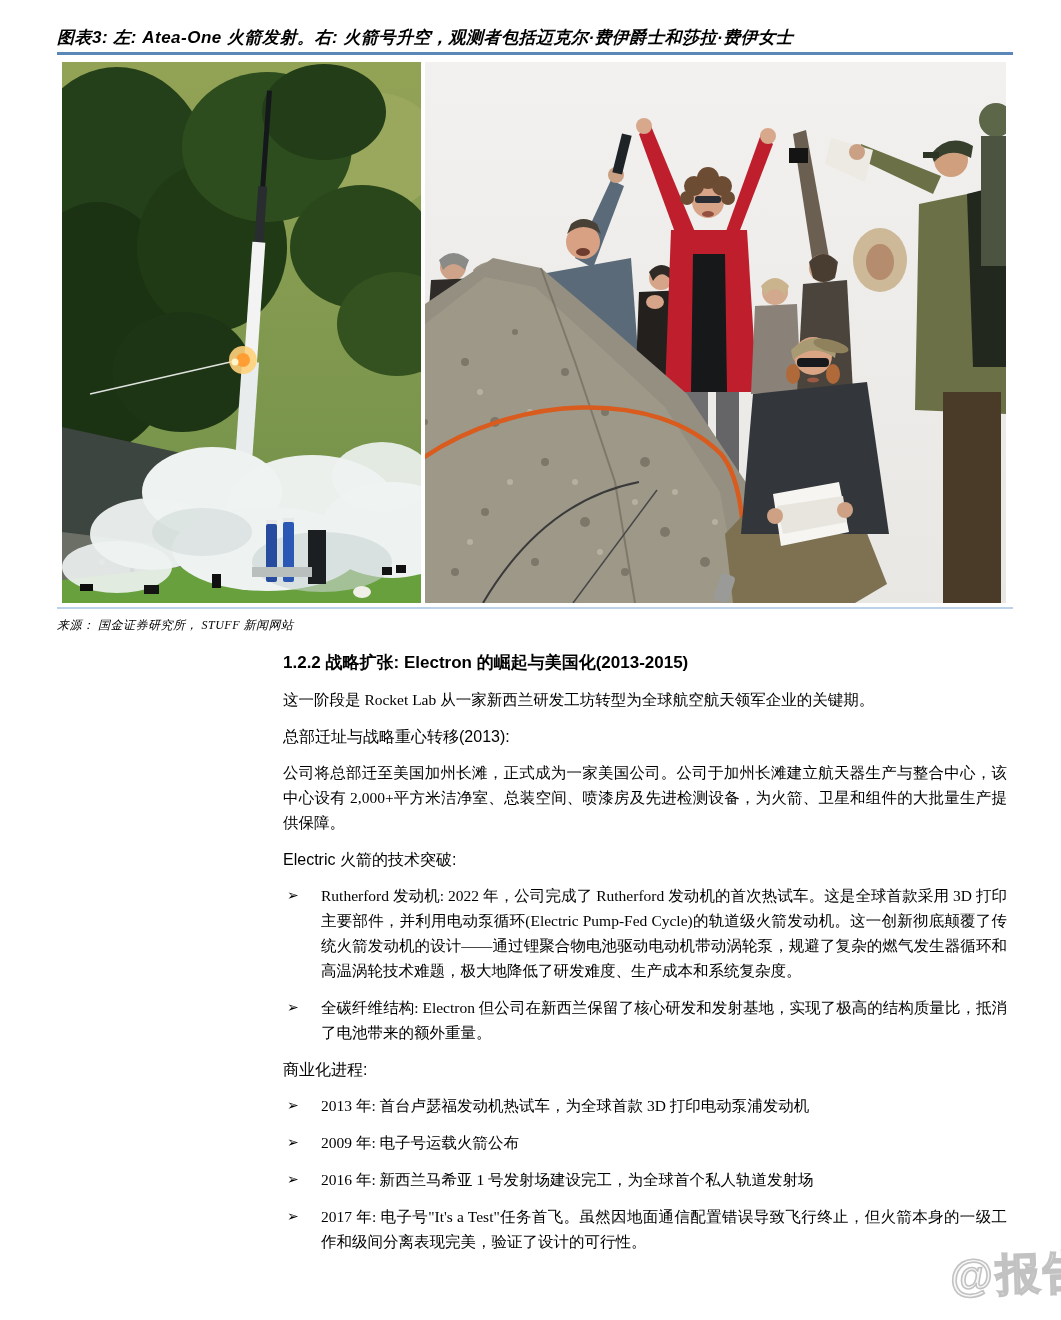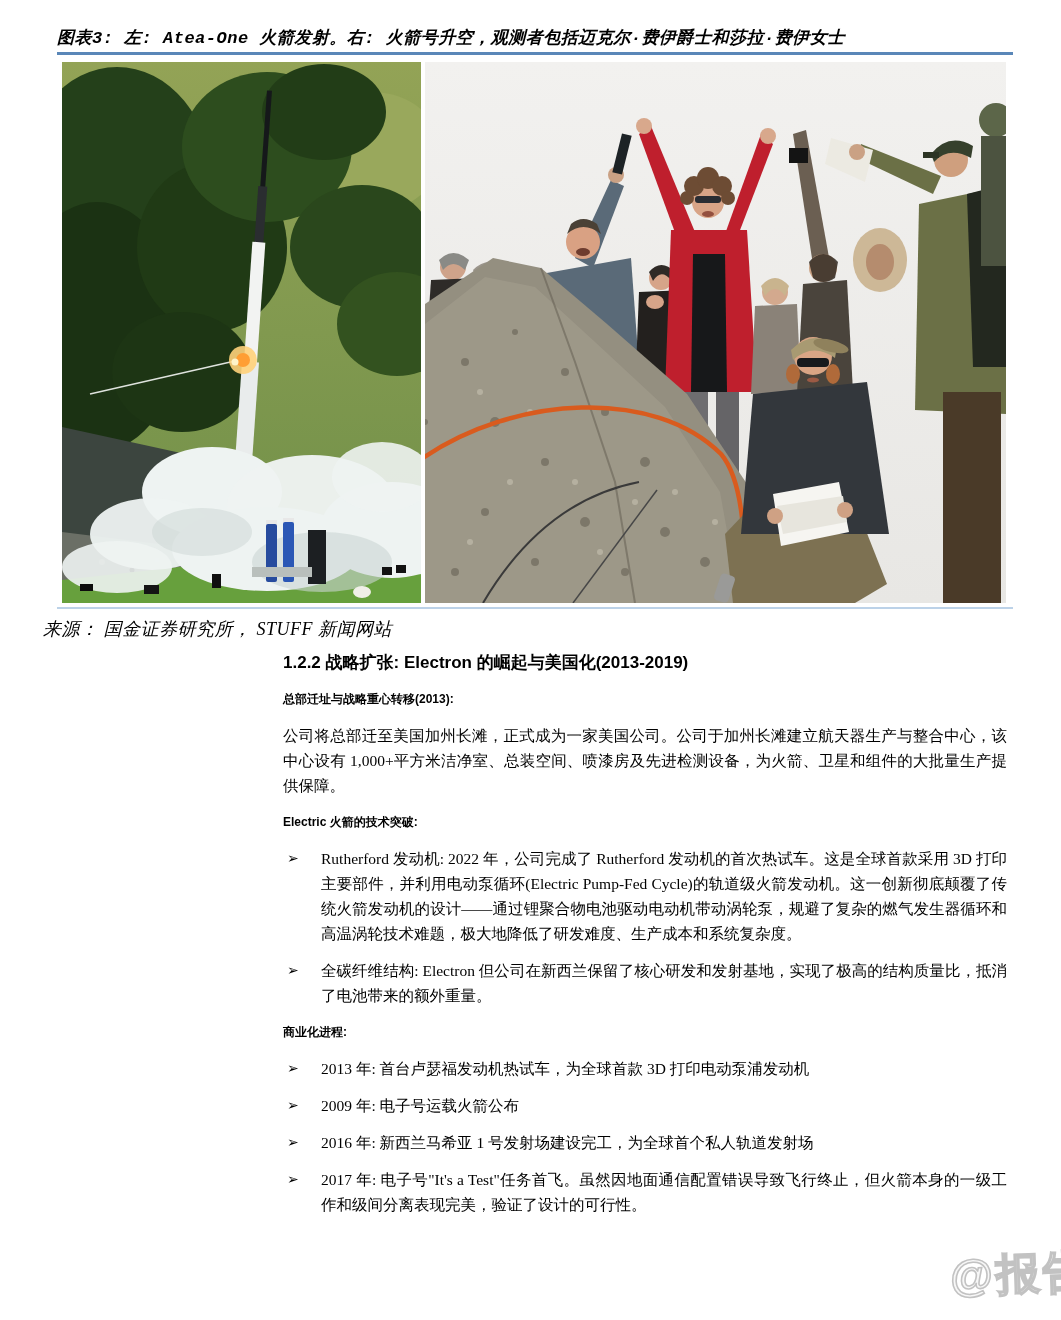--- a/index.html
+++ b/index.html
@@ -4,55 +4,55 @@
 <style>
   * { margin:0; padding:0; box-sizing:border-box; }
   html,body { background:#ffffff; }
   .page {
     position:relative; width:1061px; height:1320px;
     background:#ffffff; overflow:hidden;
     font-family:"Liberation Serif", serif; color:#000;
   }
   .fig-caption {
     position:absolute; left:57px; top:26px; width:958px;
-    font-family:Liberation Mono, monospace;
+    font-family:Liberation Sans, sans-serif;
     font-style:italic; font-weight:bold; font-size:17px; letter-spacing:.5px;
     white-space:nowrap;
   }
   .caption-rule {
     position:absolute; left:57px; top:52px; width:956px; height:3px;
     background:#5a87b8;
   }
   .figure-row {
     position:absolute; left:62px; top:62px; width:948px; height:541px;
     display:flex; gap:4px;
   }
   .photo { display:block; height:541px; }
   .photo-left  { width:359px; }
   .photo-right { width:581px; }
   .figure-rule {
     position:absolute; left:57px; top:607px; width:956px; height:2px;
     background:#232e3a; border-top:1px solid #bcd2e8; border-bottom:1px solid #bcd2e8;
   }
   .source-line {
-    position:absolute; left:43px; top:617px;
+    position:absolute; left:57px; top:617px;
     font-family:"Liberation Serif", serif; font-style:italic;
-    font-size:18px; letter-spacing:.5px;
+    font-size:12px; letter-spacing:.5px;
   }
   .article {
     position:absolute; left:283px; top:650px; width:724px;
     font-size:15.5px; line-height:25px;
   }
   .article h1 {
     font-family:"Liberation Sans", sans-serif;
     font-size:17px; font-weight:bold; line-height:25px; margin-bottom:12px;
   }
   .article h2 {
     font-family:"Liberation Sans", sans-serif;
-    font-size:12px; font-weight:bold; line-height:25px; margin-bottom:11px;
+    font-size:16px; font-weight:normal; line-height:25px; margin-bottom:11px;
   }
   .article p {
     text-align:justify; margin-bottom:12px;
   }
   .bullet-item { display:flex; margin-bottom:12px; }
   .bullet-marker {
     flex:none; width:38px; padding-left:4px;
     font-family:"DejaVu Sans", sans-serif; font-size:14px; line-height:25px;
   }
   .bullet-text { flex:1; text-align:justify; }
@@ -271,26 +271,27 @@
 
       <rect x="292" y="512" width="15" height="28" rx="4" fill="#9a9a98" transform="rotate(18 299 526)"></rect>
     </svg>
   </div>
 
   <div class="figure-rule"></div>
   <div class="source-line">来源： 国金证券研究所， STUFF 新闻网站</div>
 
   <div class="article">
 
-    <h1>1.2.2 战略扩张:  Electron 的崛起与美国化(2013-2019)</h1>
-
+    <h1>1.2.2 战略扩张:  Electron 的崛起与美国化(2013-2015)</h1>
+
+    <p>这一阶段是 Rocket Lab 从一家新西兰研发工坊转型为全球航空航天领军企业的关键期。</p>
 
     <h2>总部迁址与战略重心转移(2013):</h2>
 
-    <p>公司将总部迁至美国加州长滩，正式成为一家美国公司。公司于加州长滩建立航天器生产与整合中心，该中心设有 1,000+平方米洁净室、总装空间、喷漆房及先进检测设备，为火箭、卫星和组件的大批量生产提供保障。</p>
+    <p>公司将总部迁至美国加州长滩，正式成为一家美国公司。公司于加州长滩建立航天器生产与整合中心，该中心设有 2,000+平方米洁净室、总装空间、喷漆房及先进检测设备，为火箭、卫星和组件的大批量生产提供保障。</p>
 
 
     <h2>Electric 火箭的技术突破:</h2>
 
     <div class="bullet-item">
       <span class="bullet-marker">➢</span>
       <span class="bullet-text">Rutherford 发动机:  2022 年，公司完成了 Rutherford 发动机的首次热试车。这是全球首款采用 3D 打印主要部件，并利用电动泵循环(Electric Pump-Fed Cycle)的轨道级火箭发动机。这一创新彻底颠覆了传统火箭发动机的设计——通过锂聚合物电池驱动电动机带动涡轮泵，规避了复杂的燃气发生器循环和高温涡轮技术难题，极大地降低了研发难度、生产成本和系统复杂度。</span>
     </div>
     <div class="bullet-item">
       <span class="bullet-marker">➢</span>

